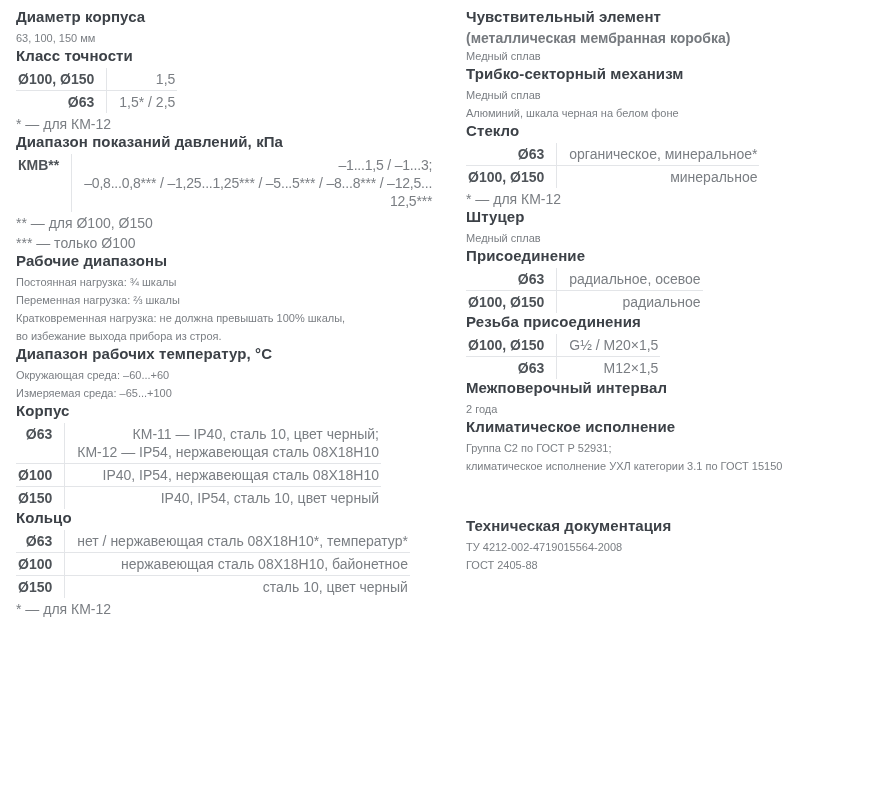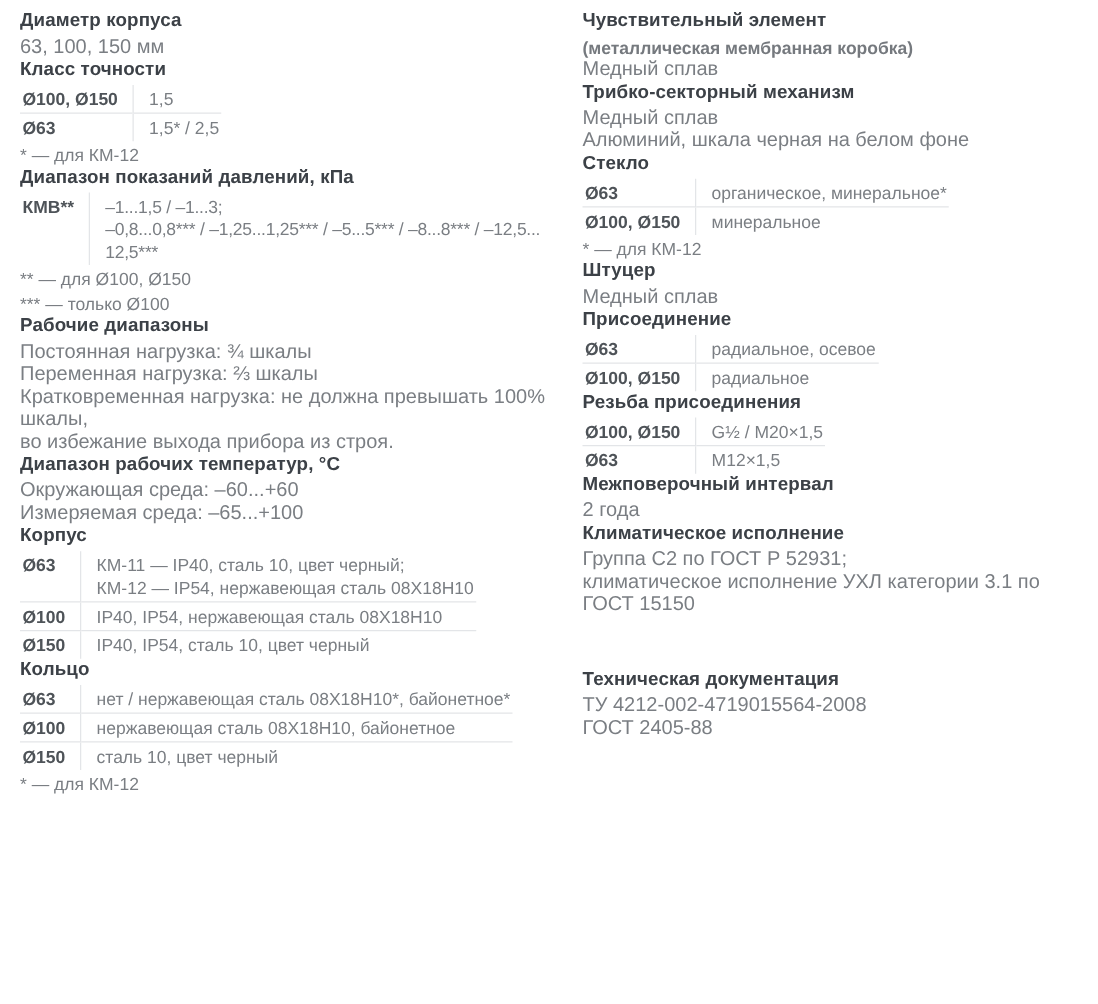--- a/index.html
+++ b/index.html
@@ -40,34 +40,35 @@
   }
   .section-sub {
     margin: 0;
     font-size: 14px;
     line-height: 18px;
     font-weight: 700;
     color: #75797e;
   }
   .section-body {
     margin: 0;
-    font-size: 16px;
+    font-size: 11px;
     line-height: 18px;
     color: #7a7e83;
     white-space: pre-line;
   }
   table.spec {
     border-collapse: collapse;
     margin: 2px 0 0 0;
     font-size: 14px;
     color: #7a7e83;
   }
   table.spec td {
     vertical-align: top;
     line-height: 18px;
+    text-align: right;
   }
   td.label {
     font-weight: 700;
     color: #4e5358;
     white-space: nowrap;
     padding: 2px 12px 2px 2px;
   }
   td.value {
     padding: 2px 2px 2px 12px;
     border-left: 1px solid #e3e5e8;
@@ -162,21 +163,21 @@
         </tbody>
       </table>
     </div>
 
     <div class="section">
       <h2 class="section-title">Кольцо</h2>
       <table class="spec">
         <tbody>
           <tr>
             <td class="label">Ø63</td>
-            <td class="value">нет / нержавеющая сталь 08Х18Н10*, байонетное*</td>
+            <td class="value">нет / нержавеющая сталь 08Х18Н10*, температур*</td>
           </tr>
           <tr>
             <td class="label">Ø100</td>
             <td class="value">нержавеющая сталь 08Х18Н10, байонетное</td>
           </tr>
           <tr>
             <td class="label">Ø150</td>
             <td class="value">сталь 10, цвет черный</td>
           </tr>
         </tbody>

